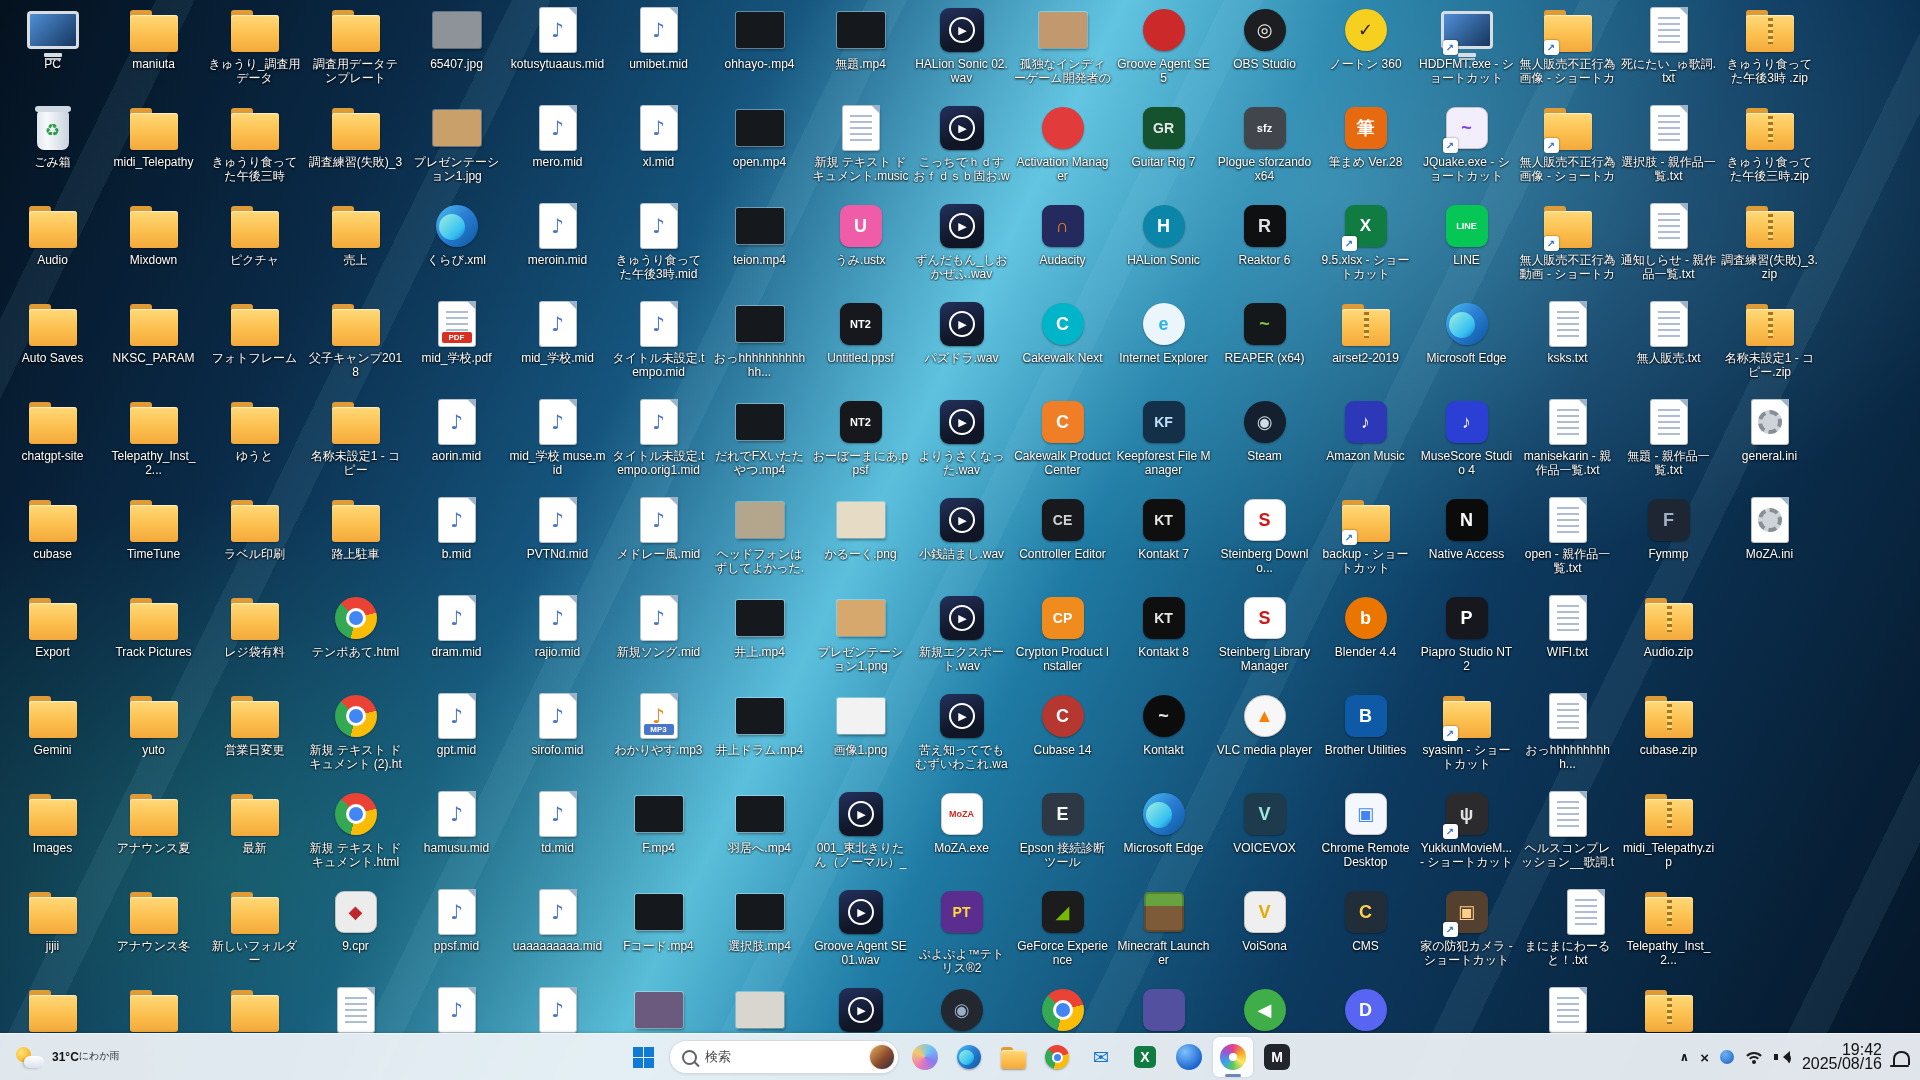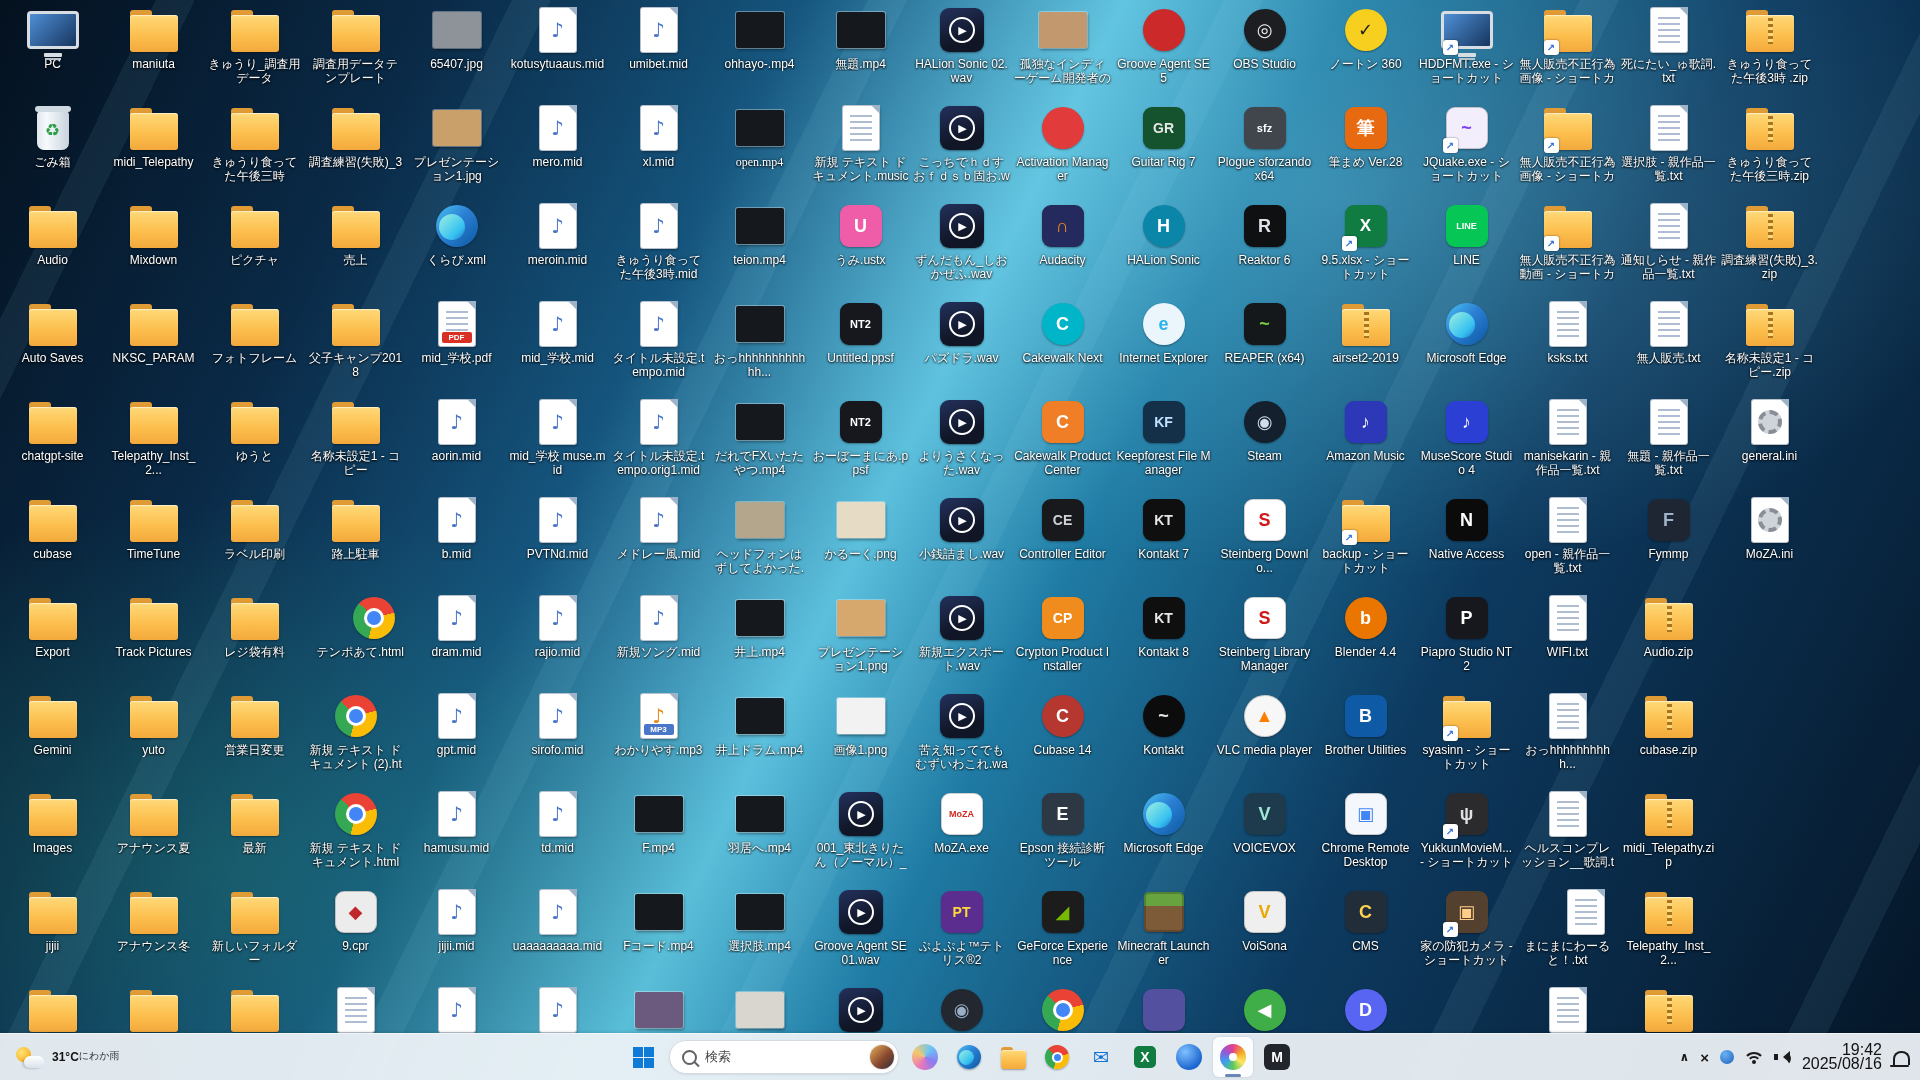--- a/index.html
+++ b/index.html
@@ -402,21 +402,21 @@
           <div class="fold"></div>
         </div>
         <div class="lbl">名称未設定1 - コピー</div>
       </div>
       <div class="cell" title="路上駐車" style="grid-area: 6 / 4;">
         <div class="ico">
           <div class="fold"></div>
         </div>
         <div class="lbl">路上駐車</div>
       </div>
-      <div class="cell" title="テンポあて.html" style="grid-area: 7 / 4; align-items: flex-end;">
+      <div class="cell" title="テンポあて.html" style="grid-area: 7 / 4;">
         <div class="ico">
           <div class="chrome"></div>
         </div>
         <div class="lbl">テンポあて.html</div>
       </div>
       <div class="cell" title="新規 テキスト ドキュメント (2).html" style="grid-area: 8 / 4;">
         <div class="ico">
           <div class="chrome"></div>
         </div>
         <div class="lbl">新規 テキスト ドキュメント (2).html</div>
@@ -507,21 +507,21 @@
           </div>
         </div>
         <div class="lbl">hamusu.mid</div>
       </div>
       <div class="cell" title="jusu.mid" style="grid-area: 10 / 5;">
         <div class="ico">
           <div class="page">
             <span class="note">♪</span>
           </div>
         </div>
-        <div class="lbl">jijii.mid</div>
+        <div class="lbl">ppsf.mid</div>
       </div>
       <div class="cell" style="grid-area: 11 / 5;">
         <div class="ico">
           <div class="page">
             <span class="note">♪</span>
           </div>
         </div>
         <div class="lbl"></div>
       </div>
       <div class="cell" title="kotusytuaaus.mid" style="grid-area: 1 / 6;">
@@ -694,21 +694,21 @@
           <div class="thumb" style="background:#6b5a7e"></div>
         </div>
         <div class="lbl"></div>
       </div>
       <div class="cell" title="ohhayo-.mp4" style="grid-area: 1 / 8;">
         <div class="ico">
           <div class="thumb" style="background:#15181d"></div>
         </div>
         <div class="lbl">ohhayo-.mp4</div>
       </div>
-      <div class="cell" title="open.mp4" style="grid-area: 2 / 8; font-family: Liberation Serif, serif;">
+      <div class="cell" title="open.mp4" style="grid-area: 2 / 8;">
         <div class="ico">
           <div class="thumb" style="background:#15181d"></div>
         </div>
         <div class="lbl">open.mp4</div>
       </div>
       <div class="cell" title="teion.mp4" style="grid-area: 3 / 8;">
         <div class="ico">
           <div class="thumb" style="background:#15181d"></div>
         </div>
         <div class="lbl">teion.mp4</div>
@@ -898,21 +898,21 @@
           </div>
         </div>
         <div class="lbl">苦え知ってでもむずいわこれ.wav</div>
       </div>
       <div class="cell" title="MoZA.exe" style="grid-area: 9 / 10;">
         <div class="ico">
           <div class="app sq bd" style="background:#ffffff;color:#d42a1e;font-size:9px">MoZA</div>
         </div>
         <div class="lbl">MoZA.exe</div>
       </div>
-      <div class="cell" title="ぷよぷよ™テトリス®2" style="grid-area: 10 / 10;">
+      <div class="cell" title="ぷよぷよ™テトリス®2" style="grid-area: 10 / 10; gap: 8px;">
         <div class="ico">
           <div class="app sq" style="background:#5b2d8e;color:#ffd93b;font-size:14px">PT</div>
         </div>
         <div class="lbl">ぷよぷよ™テトリス®2</div>
       </div>
       <div class="cell" style="grid-area: 11 / 10;">
         <div class="ico">
           <div class="app ci" style="background:#23272f;color:#9ab0c8;font-size:18px">◉</div>
         </div>
         <div class="lbl"></div>

